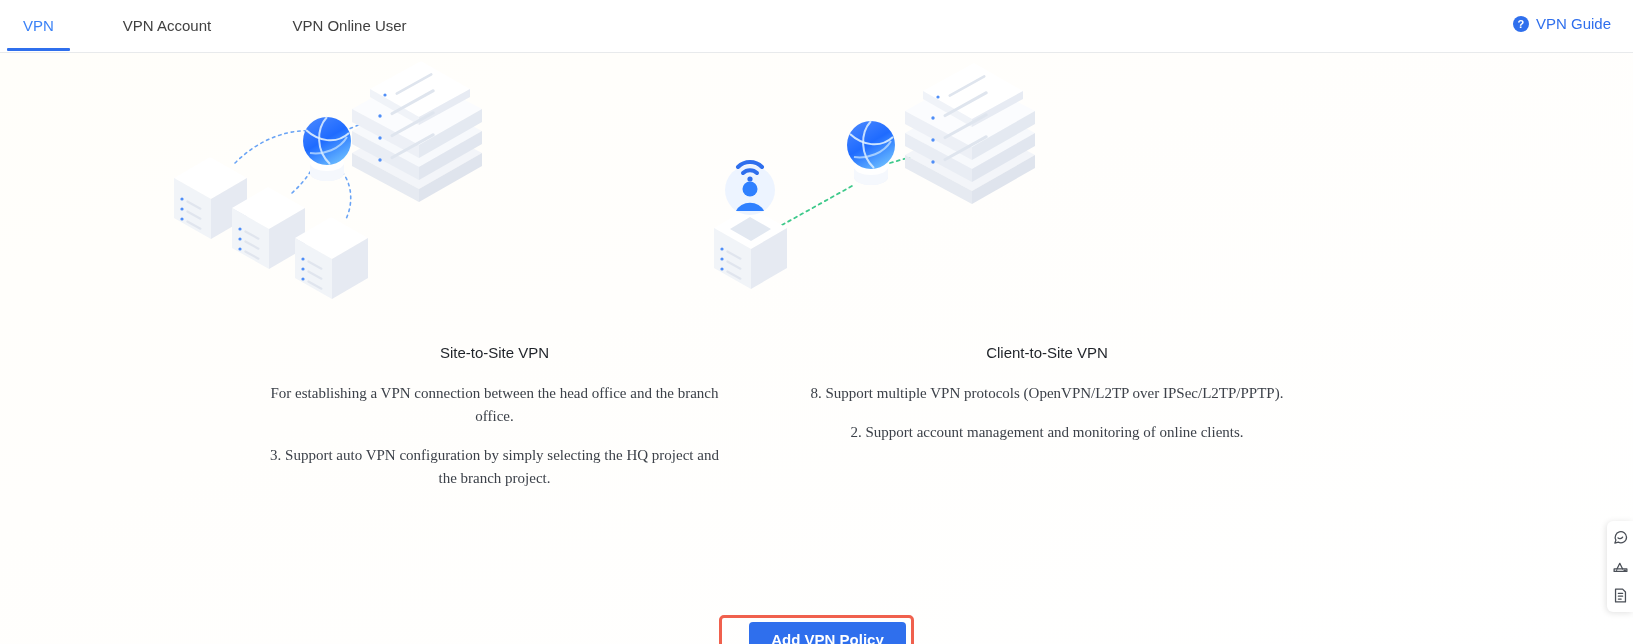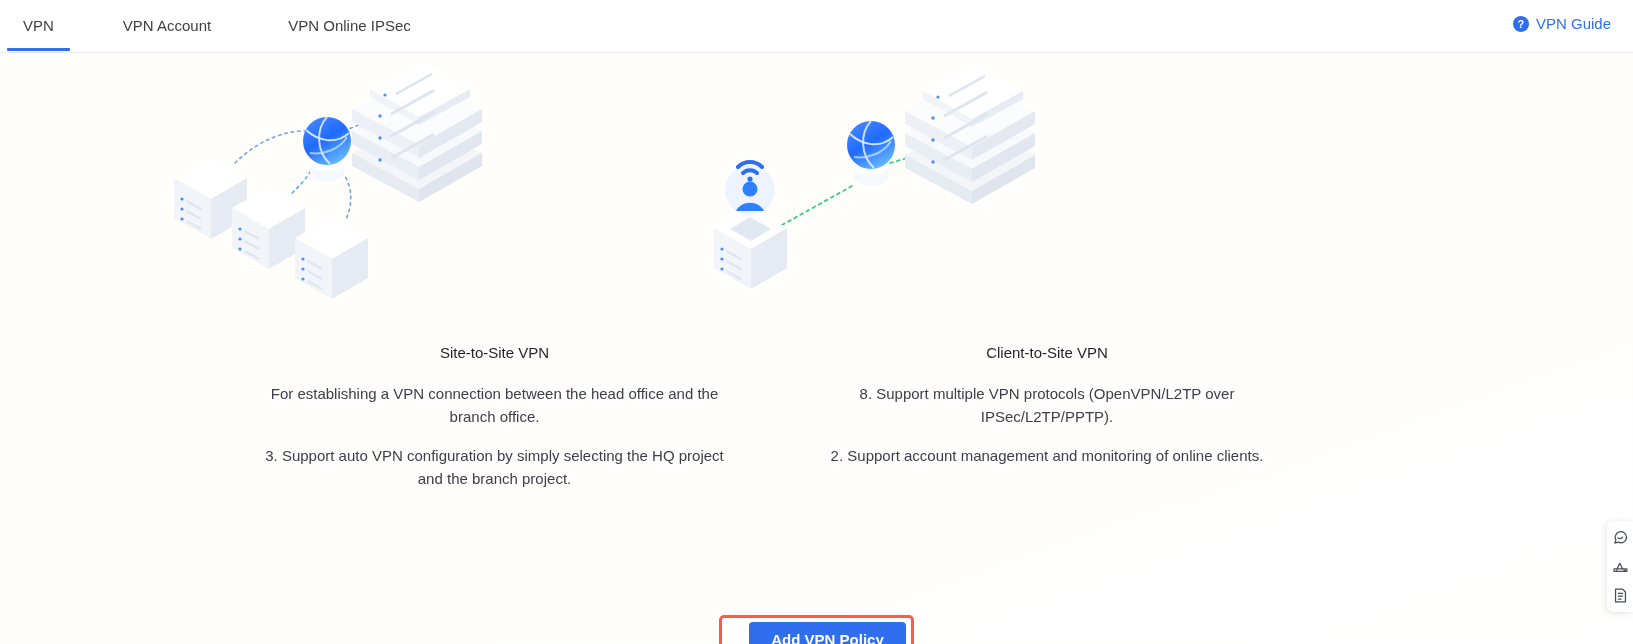--- a/index.html
+++ b/index.html
@@ -38,21 +38,21 @@
     justify-content: center;
     font-size: 15px;
     color: #404040;
     cursor: pointer;
     white-space: nowrap;
     user-select: none;
   }
   .tab.t0 { width: 77px; }
   .tab.t1 { width: 180px; }
   .tab.t2 { width: 185px; }
-  .tab.active { color: #404040; }
+  .tab.active { color: #3b82f6; }
   .tab.active::after {
     content: "";
     position: absolute;
     left: 7px;
     right: 7px;
     bottom: 0;
     height: 3px;
     background: #2f6fed;
     border-radius: 1px;
   }
@@ -117,20 +117,21 @@
     font-size: 15px;
     color: #1f2329;
     margin: 0 0 19px 0;
     line-height: 20px;
   }
   .para {
     font-size: 15px;
     color: #3c4149;
     margin: 0 0 16px 0;
     line-height: 23px;
+    font-family: Liberation Serif, serif;
   }
   .para:last-child { margin-bottom: 0; }
 
   
   .btn-area {
     position: absolute;
     left: 0;
     right: 0;
     top: 562px;
     display: flex;
@@ -187,21 +188,21 @@
 
 <div class="tabbar">
   <div class="tabs">
     <div class="tab t0 active">
       <span>VPN</span>
     </div>
     <div class="tab t1">
       <span>VPN Account</span>
     </div>
     <div class="tab t2">
-      <span>VPN Online IPSec</span>
+      <span>VPN Online User</span>
     </div>
   </div>
 
   <div class="guide-link">
     <span class="q-icon">?</span>
     <span>VPN Guide</span>
   </div>
 </div>
 
 <div class="content">

